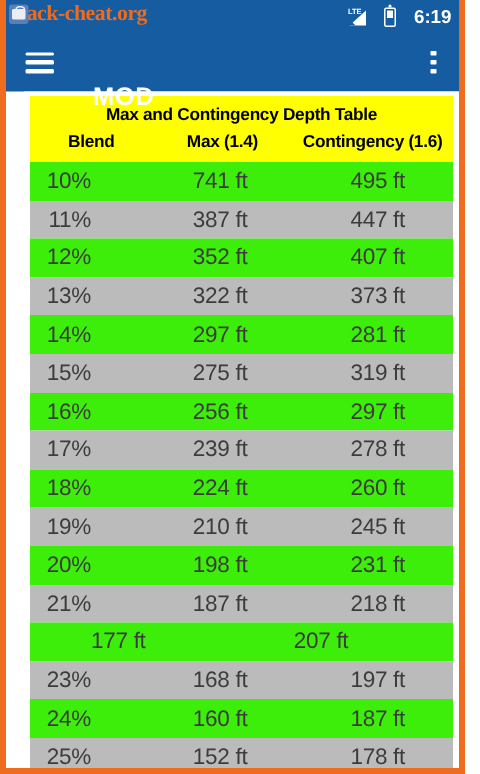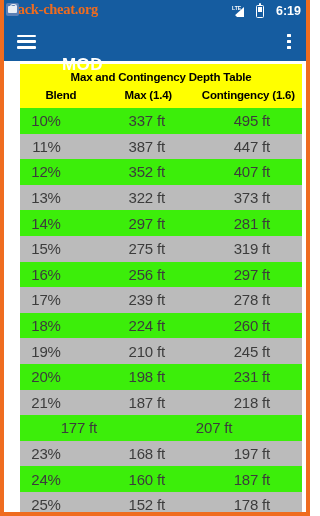--- a/index.html
+++ b/index.html
@@ -282,21 +282,21 @@
         <div id="col-headers">
           <div class="ch-blend">Blend</div>
           <div class="ch-max">Max (1.4)</div>
           <div class="ch-cont">Contingency (1.6)</div>
         </div>
       </div>
 
       <div id="rows-container">
           <div class="data-row green">
             <div class="cell-blend">10%</div>
-            <div class="cell-max">337 ft</div>
+            <div class="cell-max">741 ft</div>
             <div class="cell-cont">495 ft</div>
           </div>
           <div class="data-row gray">
             <div class="cell-blend">11%</div>
             <div class="cell-max">387 ft</div>
             <div class="cell-cont">447 ft</div>
           </div>
           <div class="data-row green">
             <div class="cell-blend">12%</div>
             <div class="cell-max">352 ft</div>

